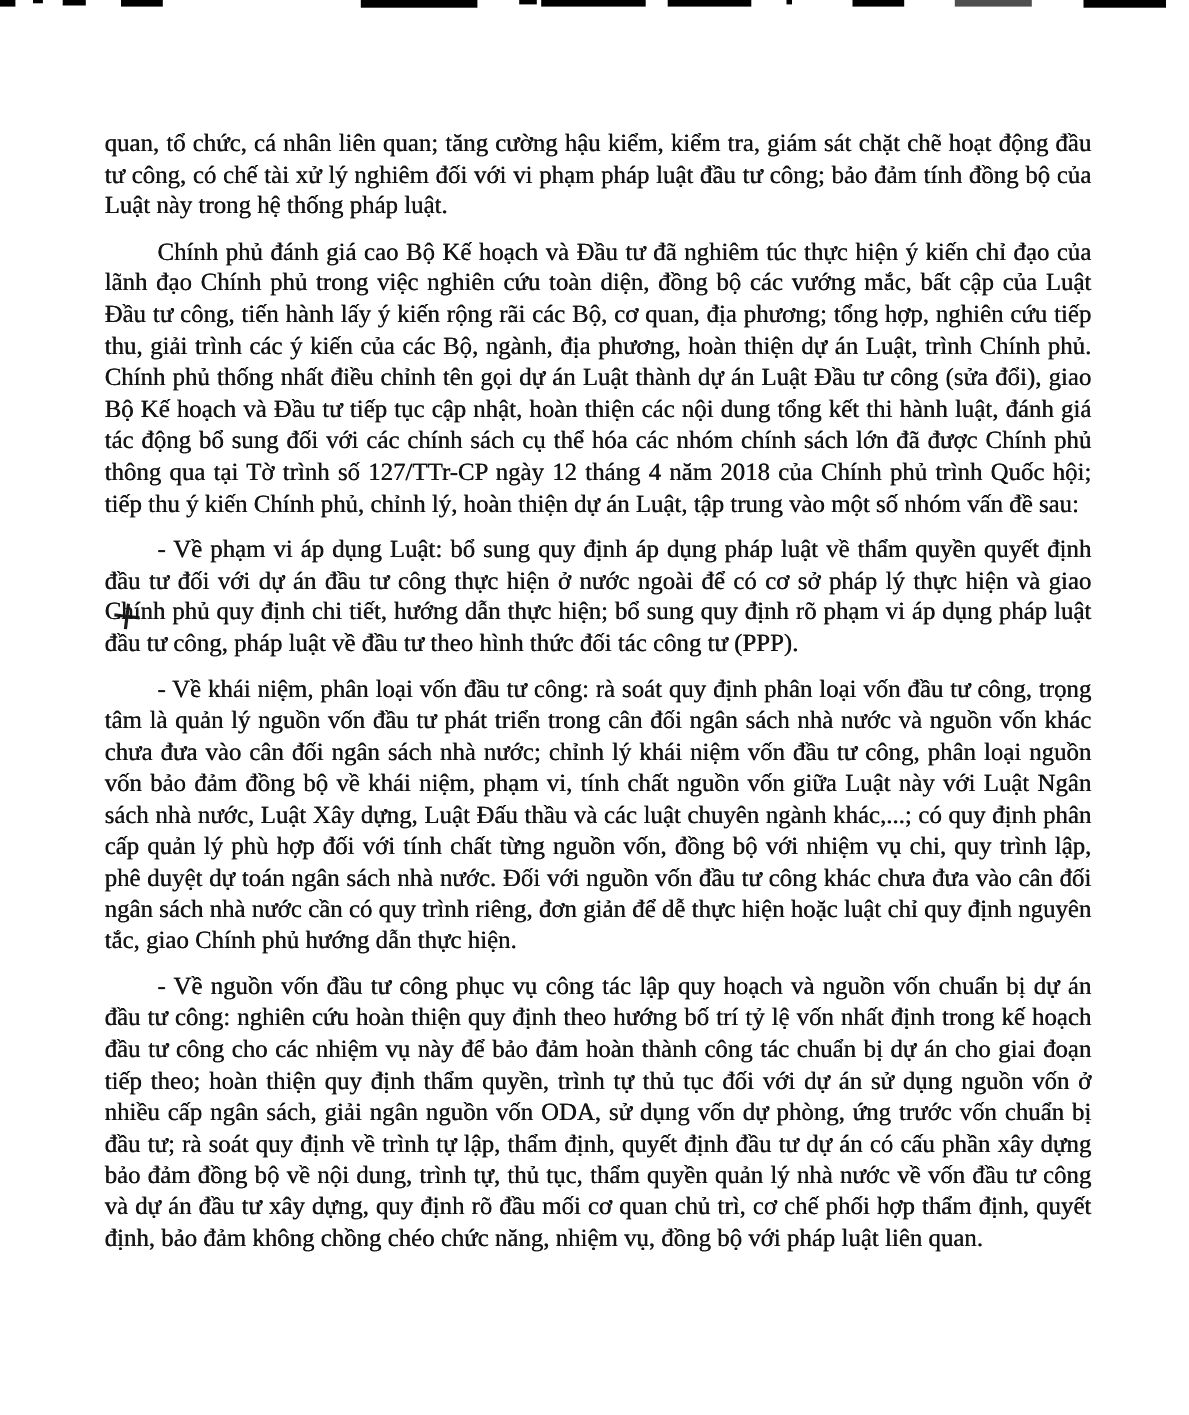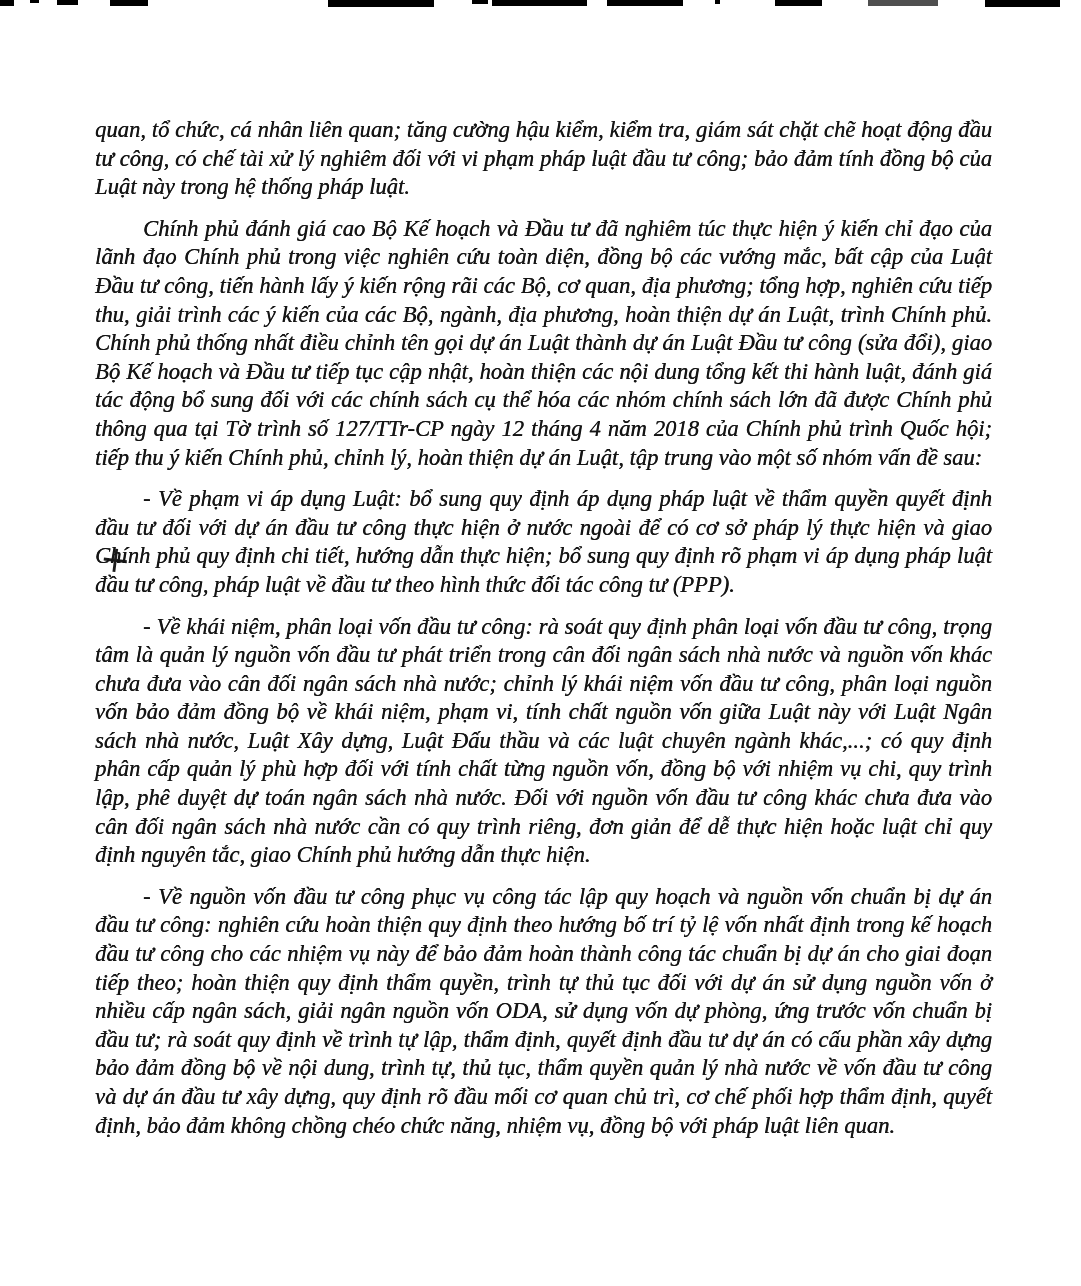--- a/index.html
+++ b/index.html
@@ -21,21 +21,21 @@
     position: absolute;
     left: 95px;
     top: 116px;
     width: 897px;
     color: #151515;
     font-size: 22.6px;
     line-height: 28.6px;
     text-align: justify;
     text-shadow: 0.35px 0 0 currentColor;
   }
-  .para { margin: 0 0 13px 0; text-indent: 48px; font-style: italic; }
+  .para { margin: 0 0 13px 0; text-indent: 48px; }
   .para.no-indent { text-indent: 0; }
   .plus-mark {
     position: absolute;
     left: 100px;
     top: 541px;
     font-size: 37px;
     font-weight: 400;
     color: #1c1c1c;
     transform: rotate(7deg);
     line-height: 1;

